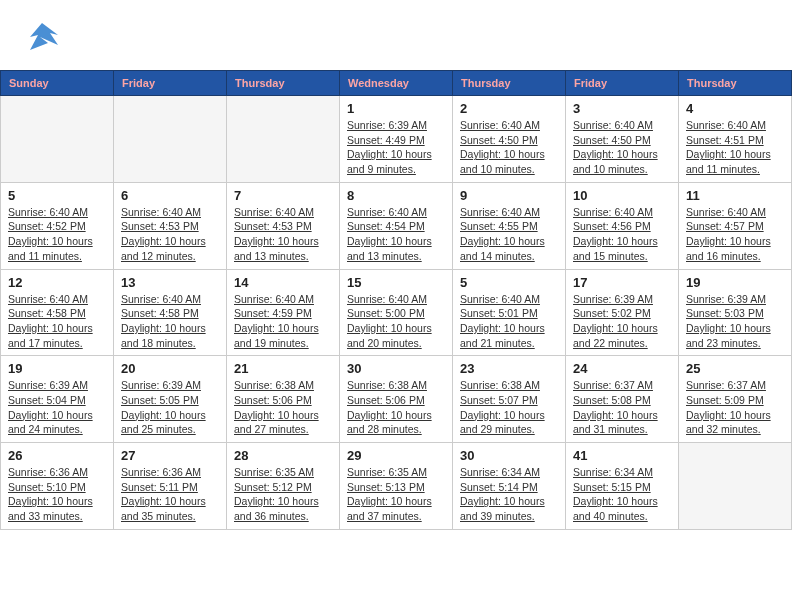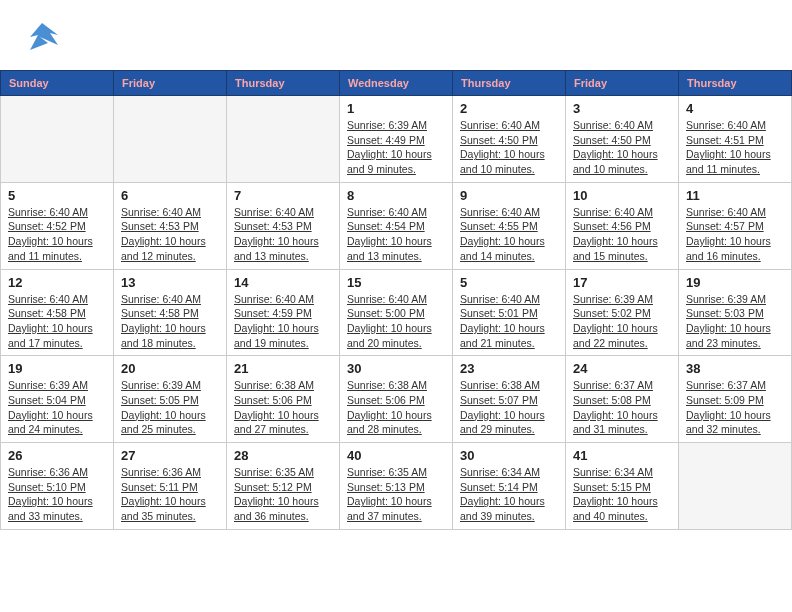--- a/index.html
+++ b/index.html
@@ -206,39 +206,39 @@
         </td>
         <td>
           <div class="day-number">23</div>
           <div class="day-info">Sunrise: 6:38 AM<br>Sunset: 5:07 PM<br>Daylight: 10 hours<br>and 29 minutes.</div>
         </td>
         <td>
           <div class="day-number">24</div>
           <div class="day-info">Sunrise: 6:37 AM<br>Sunset: 5:08 PM<br>Daylight: 10 hours<br>and 31 minutes.</div>
         </td>
         <td>
-          <div class="day-number">38</div>
+          <div class="day-number">25</div>
           <div class="day-info">Sunrise: 6:37 AM<br>Sunset: 5:09 PM<br>Daylight: 10 hours<br>and 32 minutes.</div>
         </td>
       </tr>
       <tr>
         <td>
           <div class="day-number">26</div>
           <div class="day-info">Sunrise: 6:36 AM<br>Sunset: 5:10 PM<br>Daylight: 10 hours<br>and 33 minutes.</div>
         </td>
         <td>
           <div class="day-number">27</div>
           <div class="day-info">Sunrise: 6:36 AM<br>Sunset: 5:11 PM<br>Daylight: 10 hours<br>and 35 minutes.</div>
         </td>
         <td>
           <div class="day-number">28</div>
           <div class="day-info">Sunrise: 6:35 AM<br>Sunset: 5:12 PM<br>Daylight: 10 hours<br>and 36 minutes.</div>
         </td>
         <td>
-          <div class="day-number">40</div>
+          <div class="day-number">29</div>
           <div class="day-info">Sunrise: 6:35 AM<br>Sunset: 5:13 PM<br>Daylight: 10 hours<br>and 37 minutes.</div>
         </td>
         <td>
           <div class="day-number">30</div>
           <div class="day-info">Sunrise: 6:34 AM<br>Sunset: 5:14 PM<br>Daylight: 10 hours<br>and 39 minutes.</div>
         </td>
         <td>
           <div class="day-number">41</div>
           <div class="day-info">Sunrise: 6:34 AM<br>Sunset: 5:15 PM<br>Daylight: 10 hours<br>and 40 minutes.</div>
         </td>

